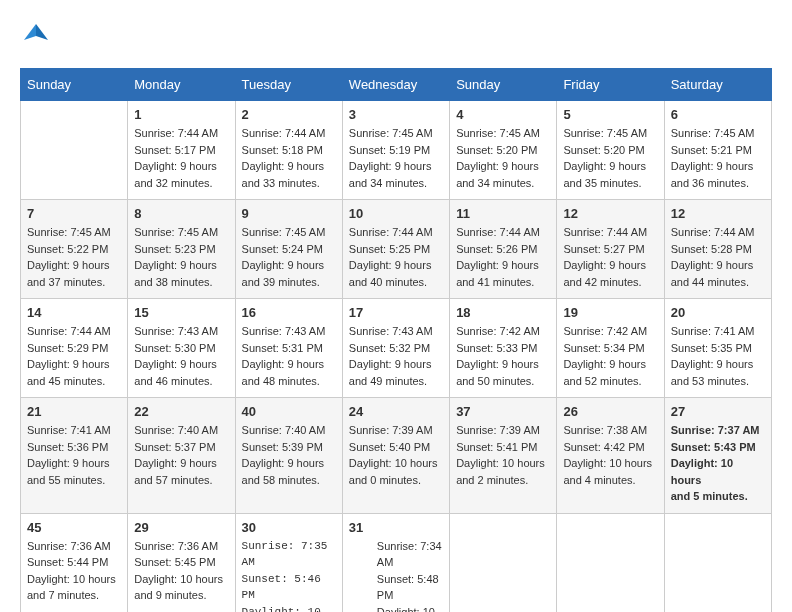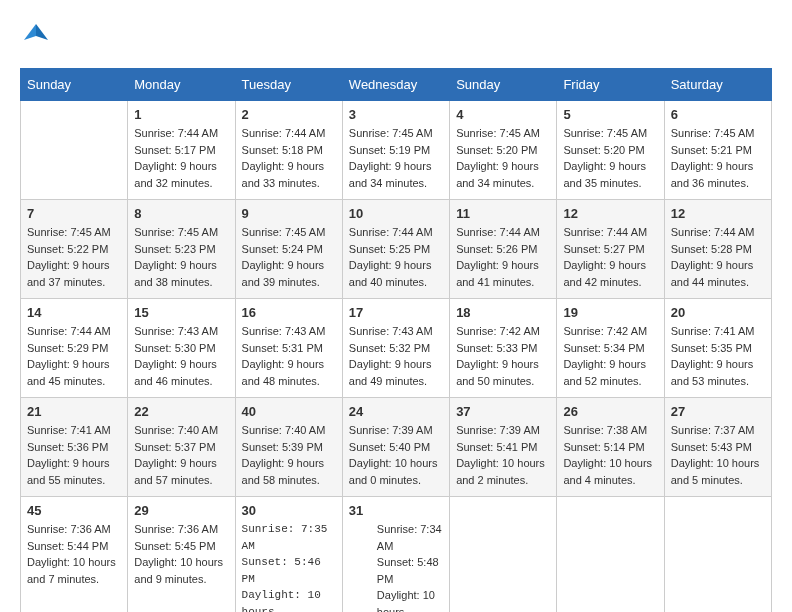--- a/index.html
+++ b/index.html
@@ -306,27 +306,27 @@
         <td>
           <span class="day-num">37</span>
           <div class="day-info" style="white-space: pre-line;">Sunrise: 7:39 AM
 Sunset: 5:41 PM
 Daylight: 10 hours
 and 2 minutes.</div>
         </td>
         <td>
           <span class="day-num">26</span>
           <div class="day-info" style="white-space: pre-line;">Sunrise: 7:38 AM
-Sunset: 5:14 PM
+Sunset: 4:42 PM
 Daylight: 10 hours
 and 4 minutes.</div>
         </td>
         <td>
           <span class="day-num">27</span>
-          <div class="day-info" style="white-space: pre-line;">Sunrise: 7:37 AM
+          <div class="day-info" style="white-space: pre-line; font-weight: bold;">Sunrise: 7:37 AM
 Sunset: 5:43 PM
 Daylight: 10 hours
 and 5 minutes.</div>
         </td>
       </tr>
       <tr>
         <td>
           <span class="day-num">45</span>
           <div class="day-info" style="white-space: pre-line;">Sunrise: 7:36 AM
 Sunset: 5:44 PM

